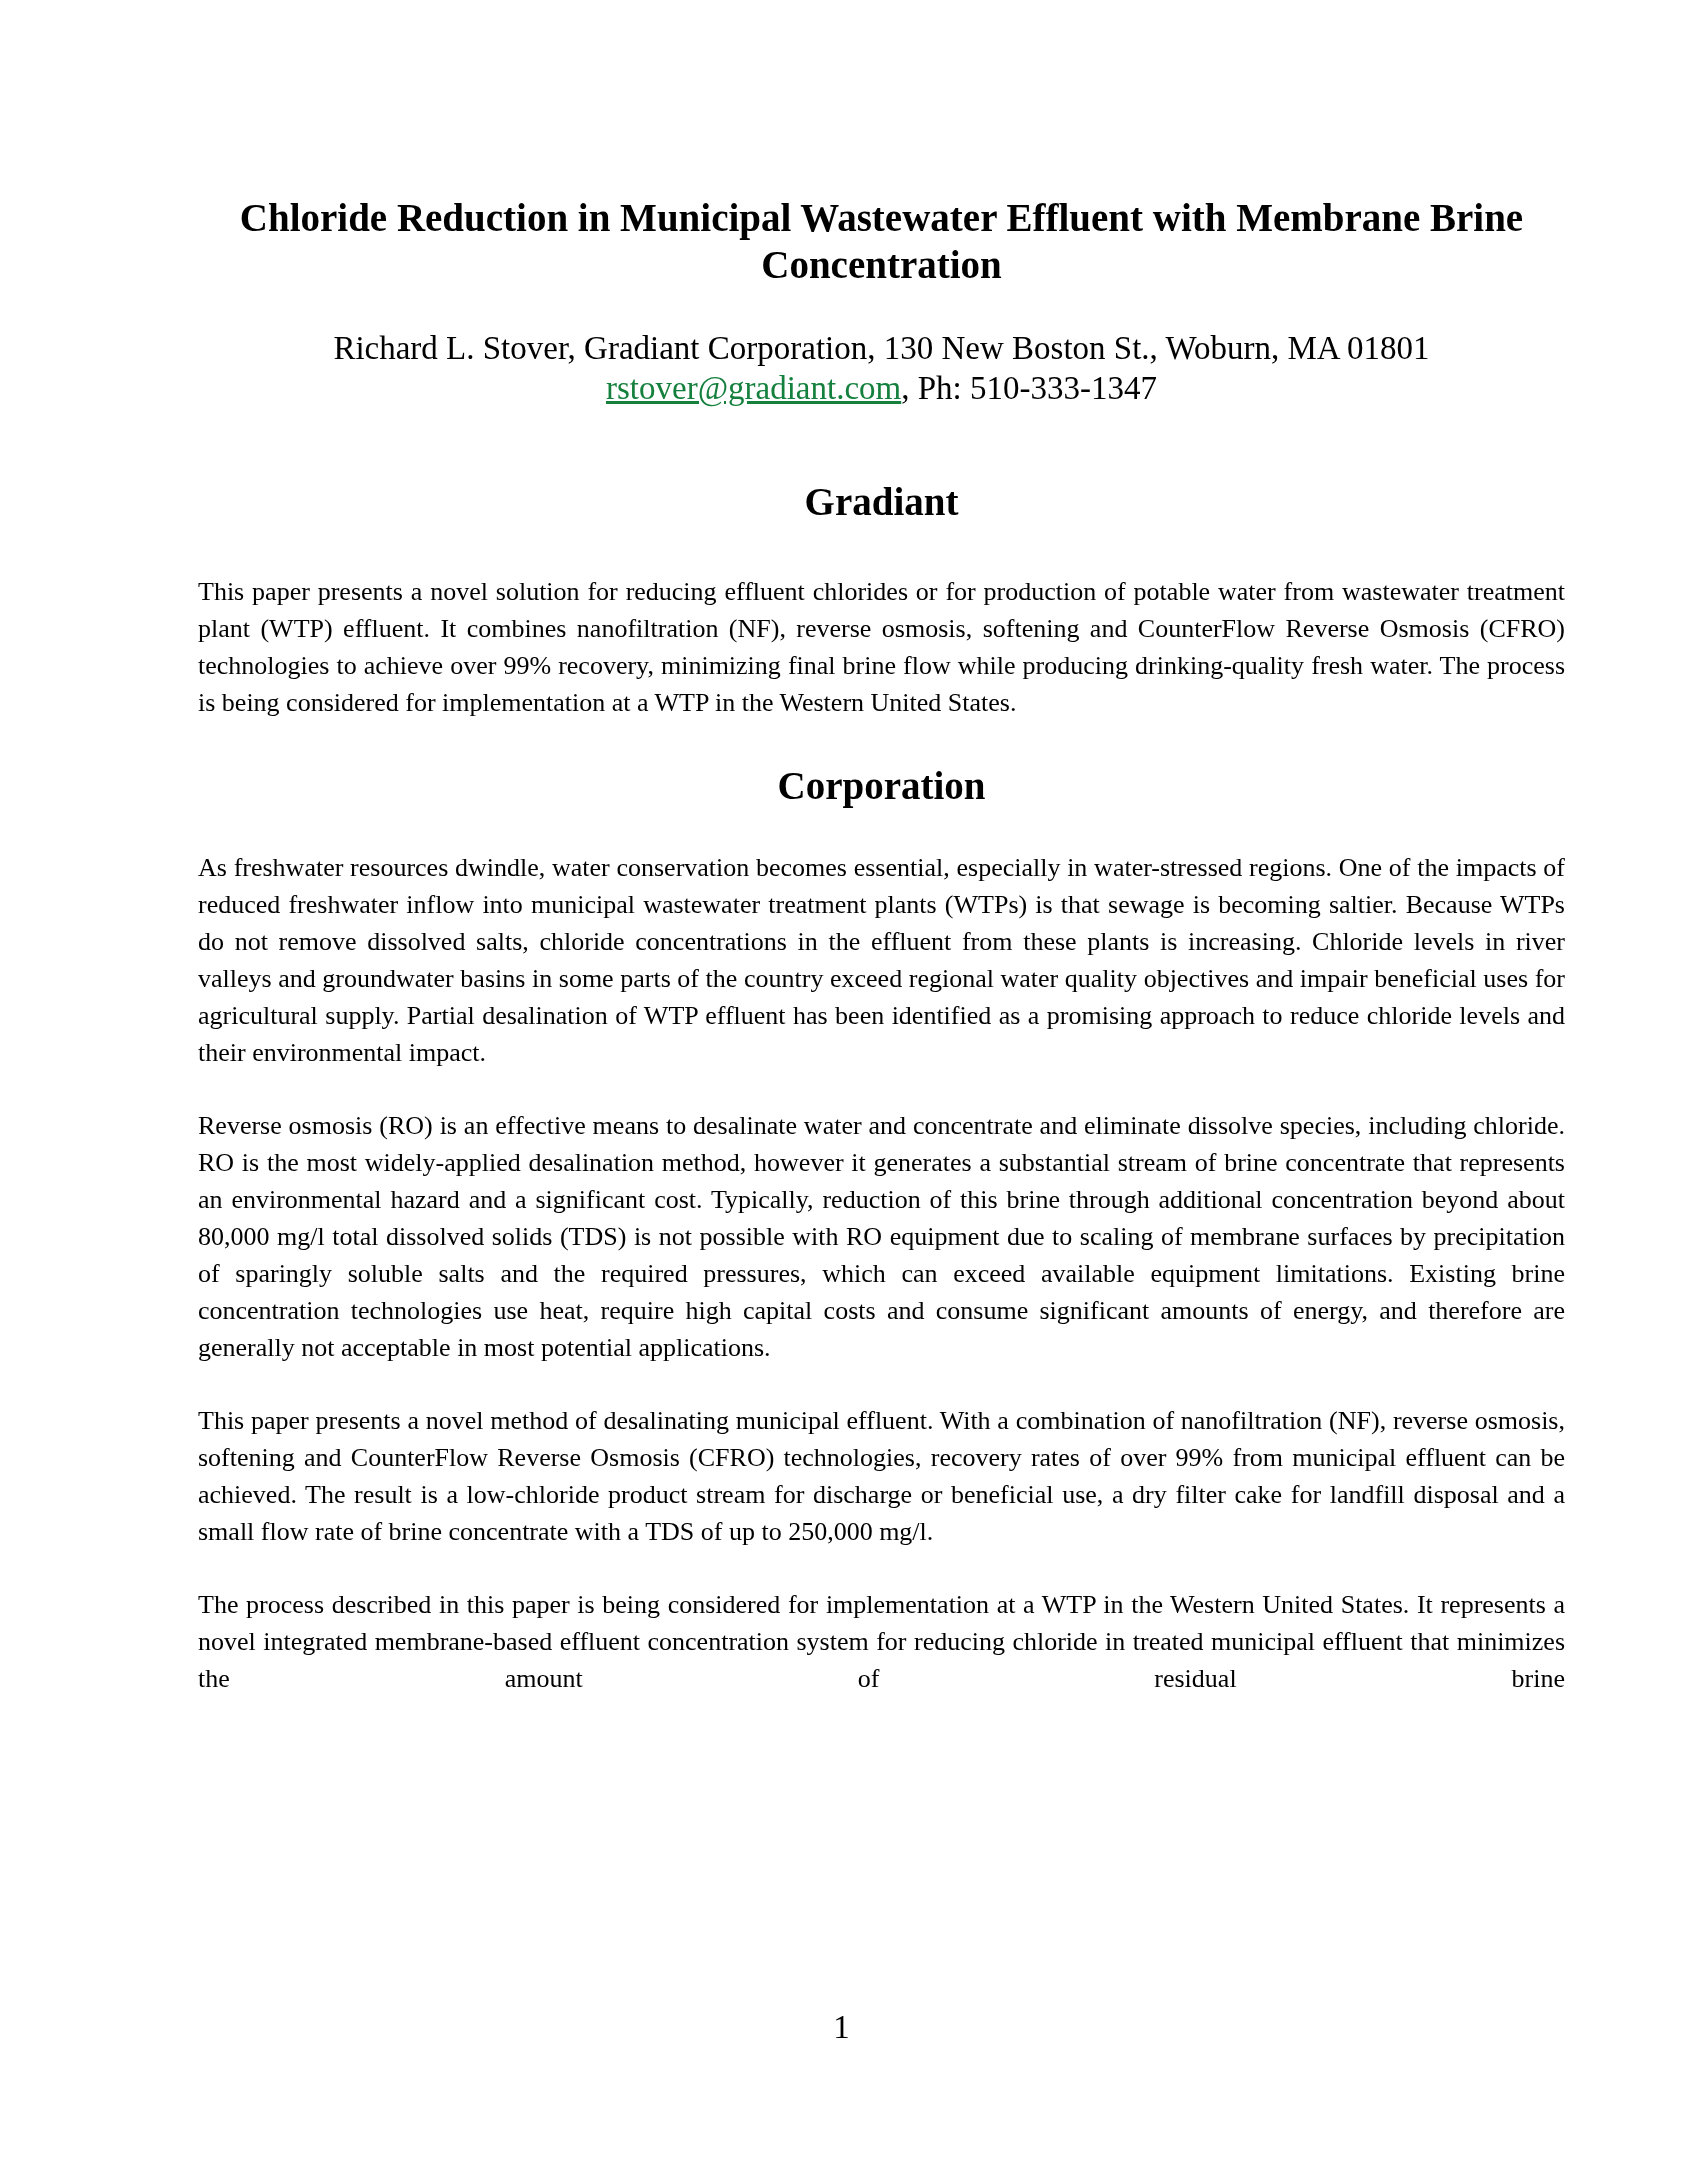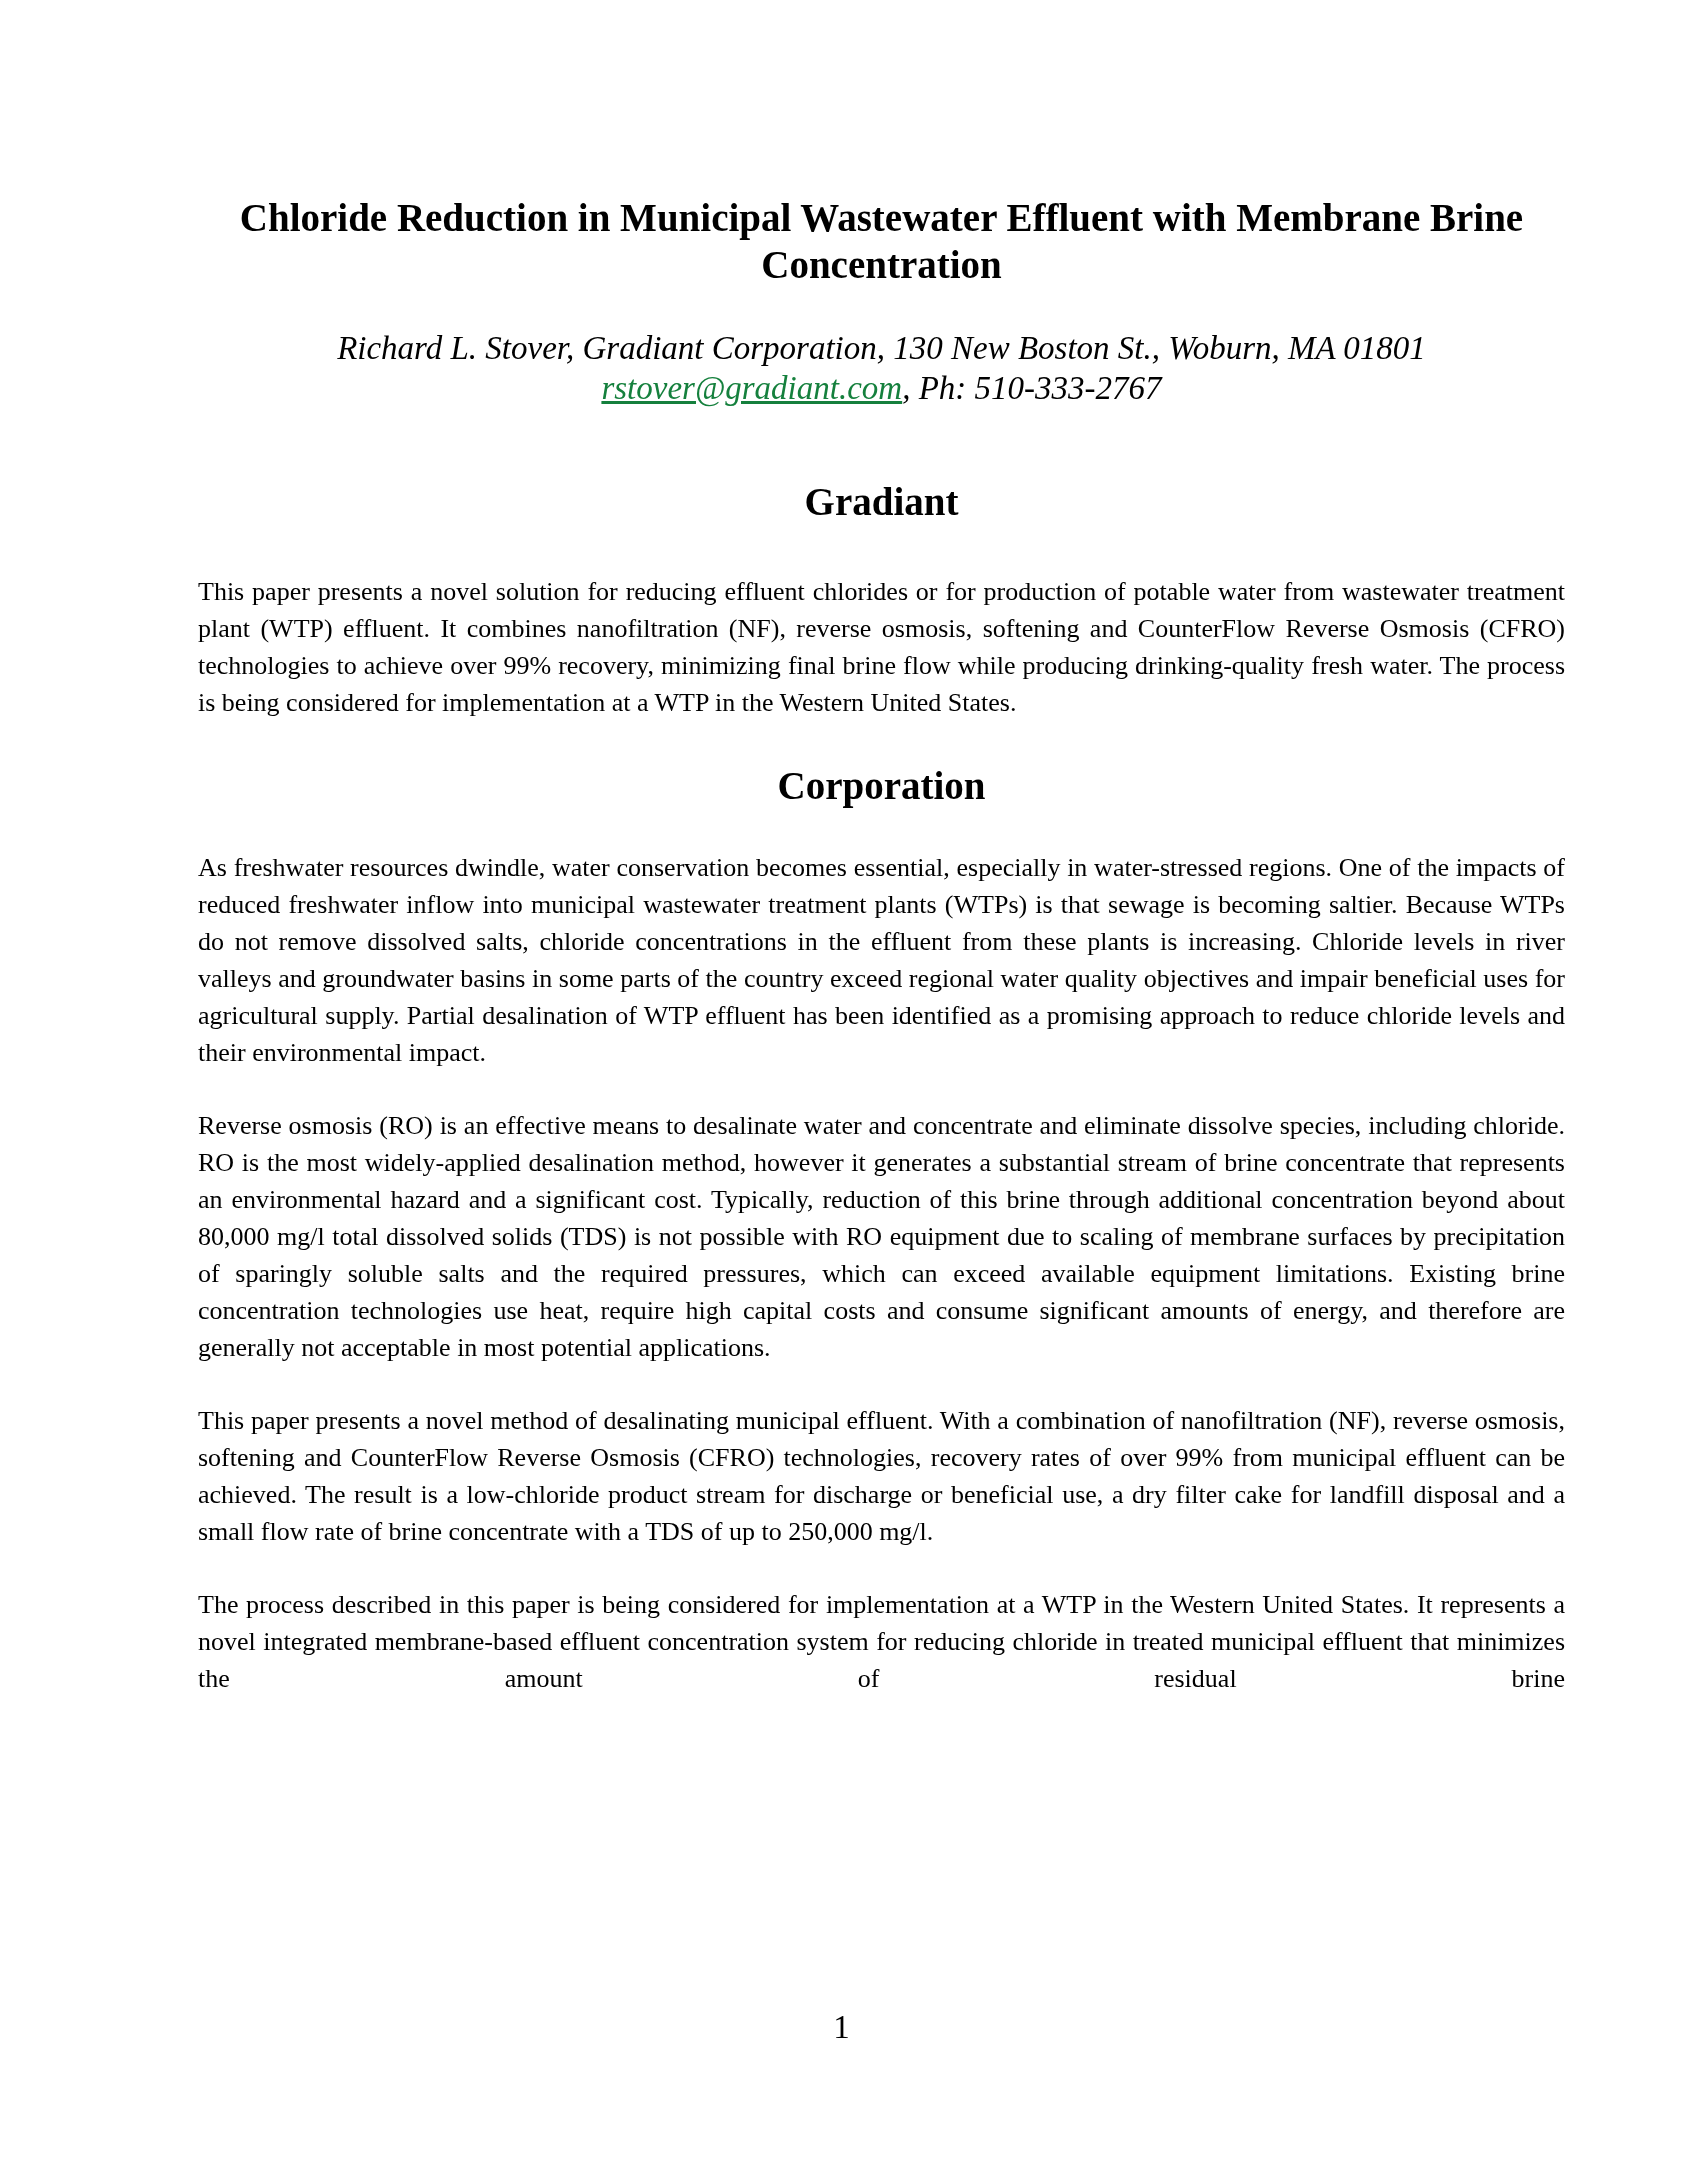--- a/index.html
+++ b/index.html
@@ -21,21 +21,20 @@
   .paper-title {
     margin: 0;
     font-size: 39px;
     line-height: 47px;
     font-weight: bold;
     text-align: center;
   }
   .author-block {
     margin-top: 40px;
     text-align: center;
-    font-style: italic;
     font-size: 33px;
     line-height: 40px;
   }
   .author-line2 {
     white-space: nowrap;
   }
   .email-link {
     color: #15803d;
     text-decoration: underline;
     cursor: pointer;
@@ -71,21 +70,21 @@
 </style>
 </head>
 <body>
 
 <div class="page">
 
   <h1 class="paper-title">Chloride Reduction in Municipal Wastewater Effluent with Membrane Brine Concentration</h1>
 
   <div class="author-block">
     <div>Richard L. Stover, Gradiant Corporation, 130 New Boston St., Woburn, MA 01801</div>
-    <div class="author-line2"><span class="email-link">rstover@gradiant.com</span><span>, Ph: 510-333-2767</span></div>
+    <div class="author-line2"><span class="email-link">rstover@gradiant.com</span><span>, Ph: 510-333-1347</span></div>
   </div>
 
   <h2 class="section-heading heading-abstract">Gradiant</h2>
 
   <p class="body-par">This paper presents a novel solution for reducing effluent chlorides or for production of potable water from wastewater treatment plant (WTP) effluent. It combines nanofiltration (NF), reverse osmosis, softening and CounterFlow Reverse Osmosis (CFRO) technologies to achieve over 99% recovery, minimizing final brine flow while producing drinking-quality fresh water. The process is being considered for implementation at a WTP in the Western United States.</p>
 
   <h2 class="section-heading heading-introduction">Corporation</h2>
 
   <p class="body-par">As freshwater resources dwindle, water conservation becomes essential, especially in water-stressed regions. One of the impacts of reduced freshwater inflow into municipal wastewater treatment plants (WTPs) is that sewage is becoming saltier. Because WTPs do not remove dissolved salts, chloride concentrations in the effluent from these plants is increasing. Chloride levels in river valleys and groundwater basins in some parts of the country exceed regional water quality objectives and impair beneficial uses for agricultural supply. Partial desalination of WTP effluent has been identified as a promising approach to reduce chloride levels and their environmental impact.</p>
 

